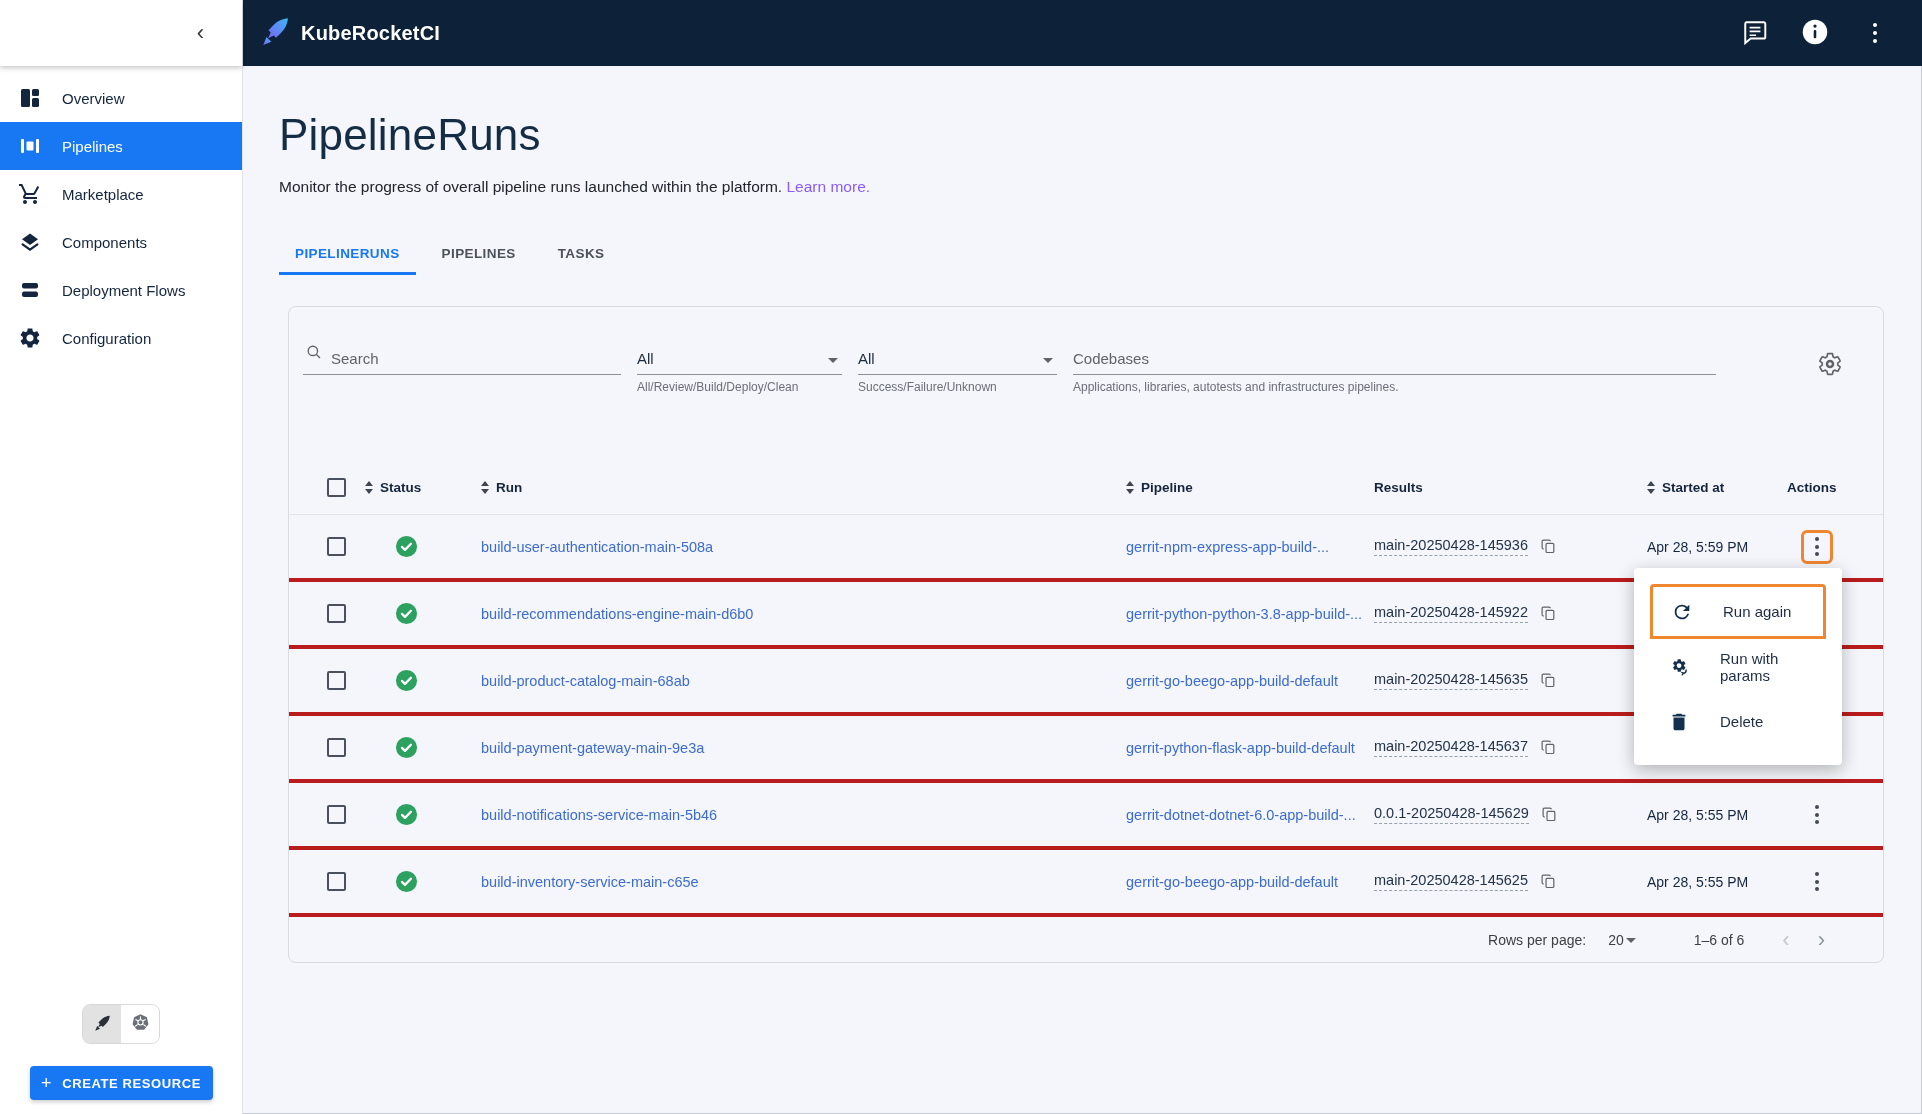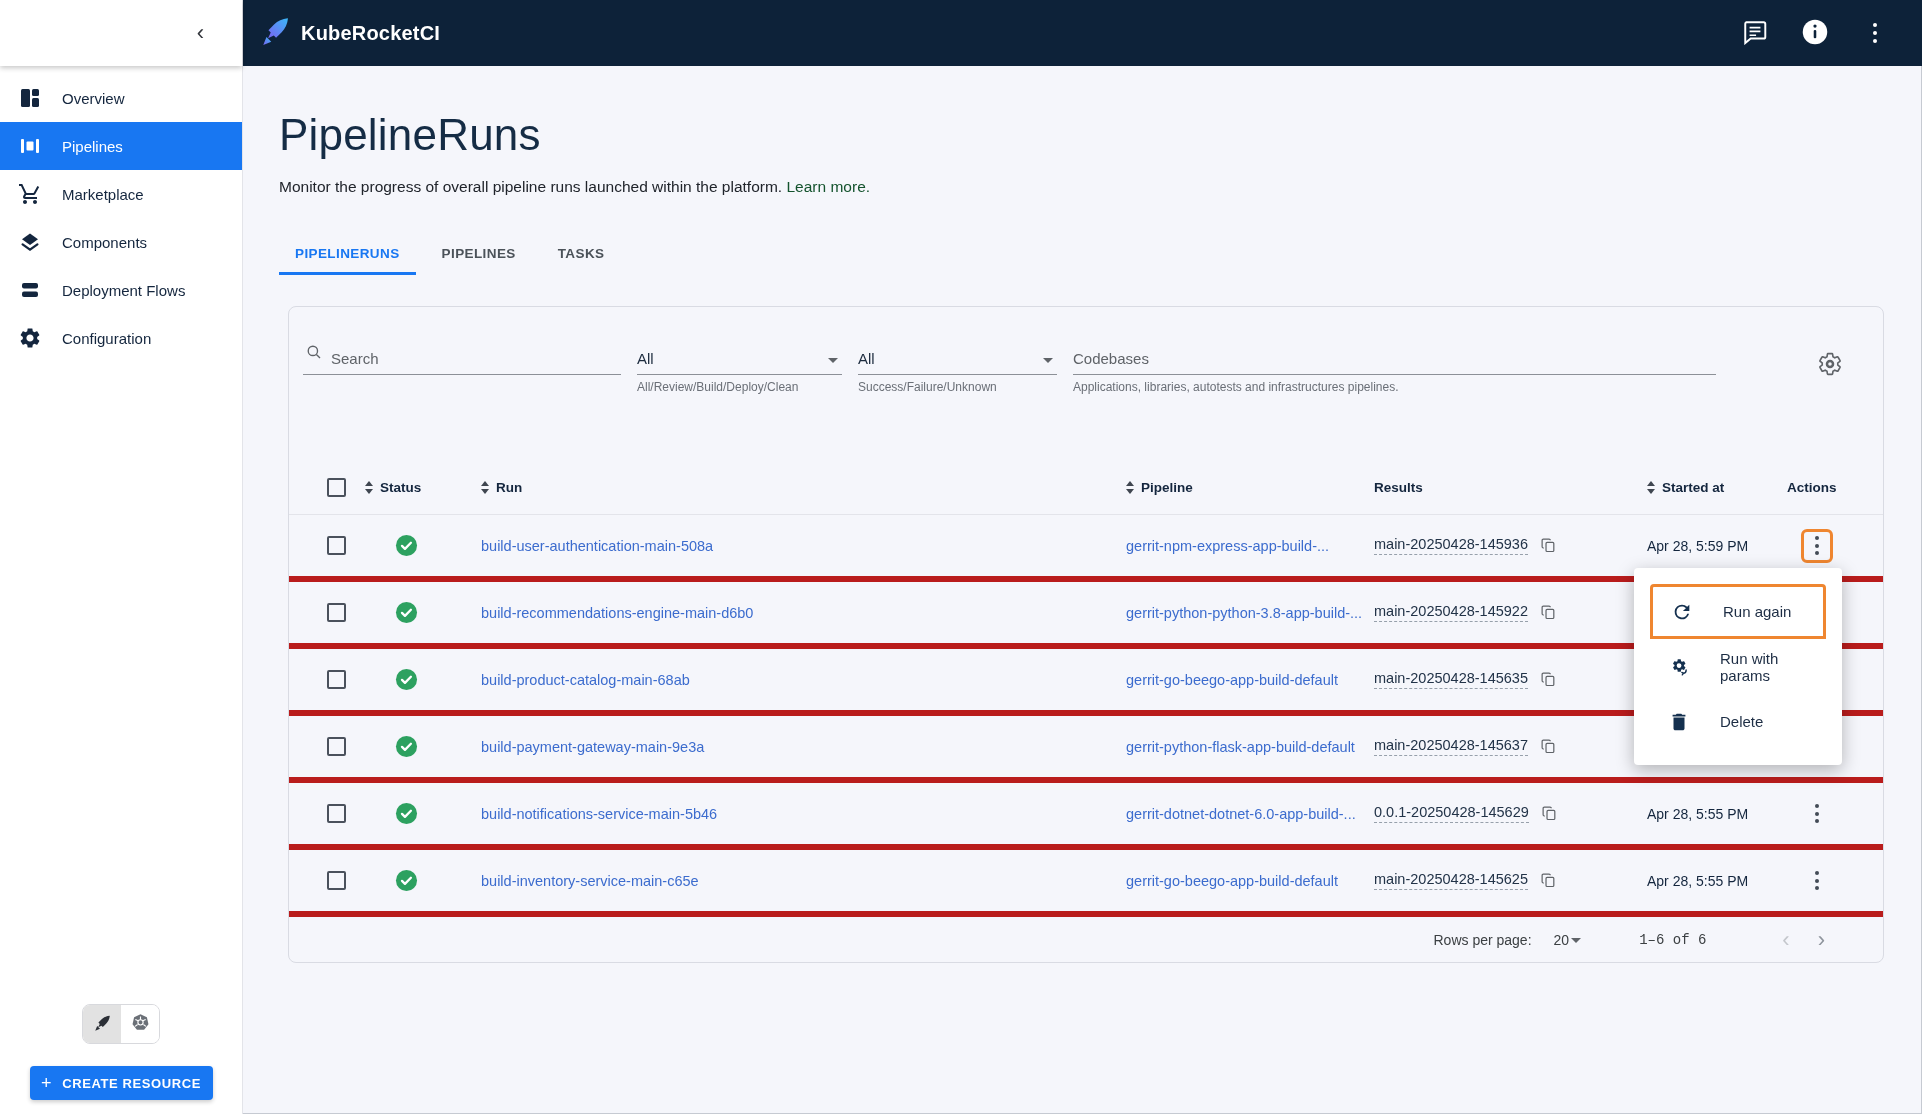--- a/index.html
+++ b/index.html
@@ -52,21 +52,21 @@
     width:183px; height:34px; margin:0 auto; background:#1877f2; color:#fff;
     border:none; border-radius:4px; font-size:13px; font-weight:bold; letter-spacing:.6px; cursor:pointer;
     box-shadow:0 2px 4px rgba(0,0,0,.2);
   }
   .create-plus { font-size:18px; font-weight:normal; line-height:1; }
 
   
   .main { position:absolute; left:243px; top:66px; right:0; bottom:0; padding:44px 0 0 36px; }
   .page-title { font-size:44px; font-weight:400; color:#152c45; letter-spacing:.2px; }
   .page-sub { margin-top:18px; font-size:15.5px; color:#20242b; }
-  .learn-more { color:#14532d; text-decoration:none; cursor:pointer; }
+  .learn-more { color:#8b5cf6; text-decoration:none; cursor:pointer; }
   .tabs { margin-top:38px; display:flex; }
   .tab {
     background:none; border:none; cursor:pointer; padding:12px 16px 14px 16px; margin-right:10px;
     font-size:13.5px; font-weight:bold; letter-spacing:.4px; color:#4b5259; position:relative;
   }
   .tab.active { color:#1877f2; }
   .tab.active::after { content:""; position:absolute; left:0; right:0; bottom:0; height:3px; background:#1877f2; }
 
   
   .card {
@@ -88,21 +88,21 @@
   
   .tgrid { display:grid; grid-template-columns:62px 100px 645px 264px 273px 140px 64px; align-items:center; padding-left:14px; }
   .thead { margin-top:66px; height:55px; border-bottom:1px solid #e3e4ea; font-size:13.5px; font-weight:bold; color:#14263e; }
   .th { display:flex; align-items:center; }
   .th.run-h, .td.run-c { padding-left:16px; }
   .th.pipe-h, .td.pipe-c { padding-left:16px; }
   .sort { display:inline-flex; flex-direction:column; gap:3px; margin-right:7px; cursor:pointer; }
   .sort i { width:0; height:0; border-left:4px solid transparent; border-right:4px solid transparent; }
   .sort .up { border-bottom:5px solid #3f4650; }
   .sort .dn { border-top:5px solid #3f4650; }
-  .trow { height:67px; border-bottom:6px solid #b91c1c; font-size:14.5px; }
+  .trow { height:67px; border-bottom:4px solid #b91c1c; font-size:14.5px; }
   .cb {
     width:19px; height:19px; border:2px solid #4a515c; border-radius:2px; background:transparent;
     margin-left:24px; cursor:pointer; display:block;
   }
   .thead .cb { margin-left:24px; }
   .status-c { display:flex; }
   .status-c svg { margin-left:30px; }
   .link { color:#3c6cce; text-decoration:none; cursor:pointer; }
   .result-c { display:flex; align-items:center; gap:10px; }
   .result-link { color:#223348; border-bottom:1px dashed #97a0ab; padding-bottom:2px; cursor:pointer; text-decoration:none; }
@@ -113,21 +113,21 @@
   .rowkebab .kdots i { width:4px; height:4px; border-radius:50%; background:#434b56; }
   .rowkebab.hl { border:3px solid #ef8630; }
 
   
   .pager {
     height:45px; display:flex; align-items:center; justify-content:flex-end;
     padding-right:44px; font-size:14px; color:#3c4043; gap:0;
   }
   .rpp-label { margin-right:22px; }
   .rpp-value { display:flex; align-items:center; gap:2px; cursor:pointer; margin-right:58px; }
-  .range { margin-right:62px;font-family:Liberation Mono, monospace; }
+  .range { margin-right:24px; }
   .pg-btn { background:none; border:none; font-size:22px; line-height:1; cursor:pointer; padding:0 14px; }
   .pg-prev { color:#c4c7cc; } .pg-next { color:#8f959d; }
 
   
   .ctx-menu {
     position:absolute; left:1634px; top:568px; width:208px;
     background:#ffffff; border-radius:4px; box-shadow:0 5px 18px rgba(0,0,0,.28);
     z-index:20; padding:16px;
   }
   .ctx-item {

